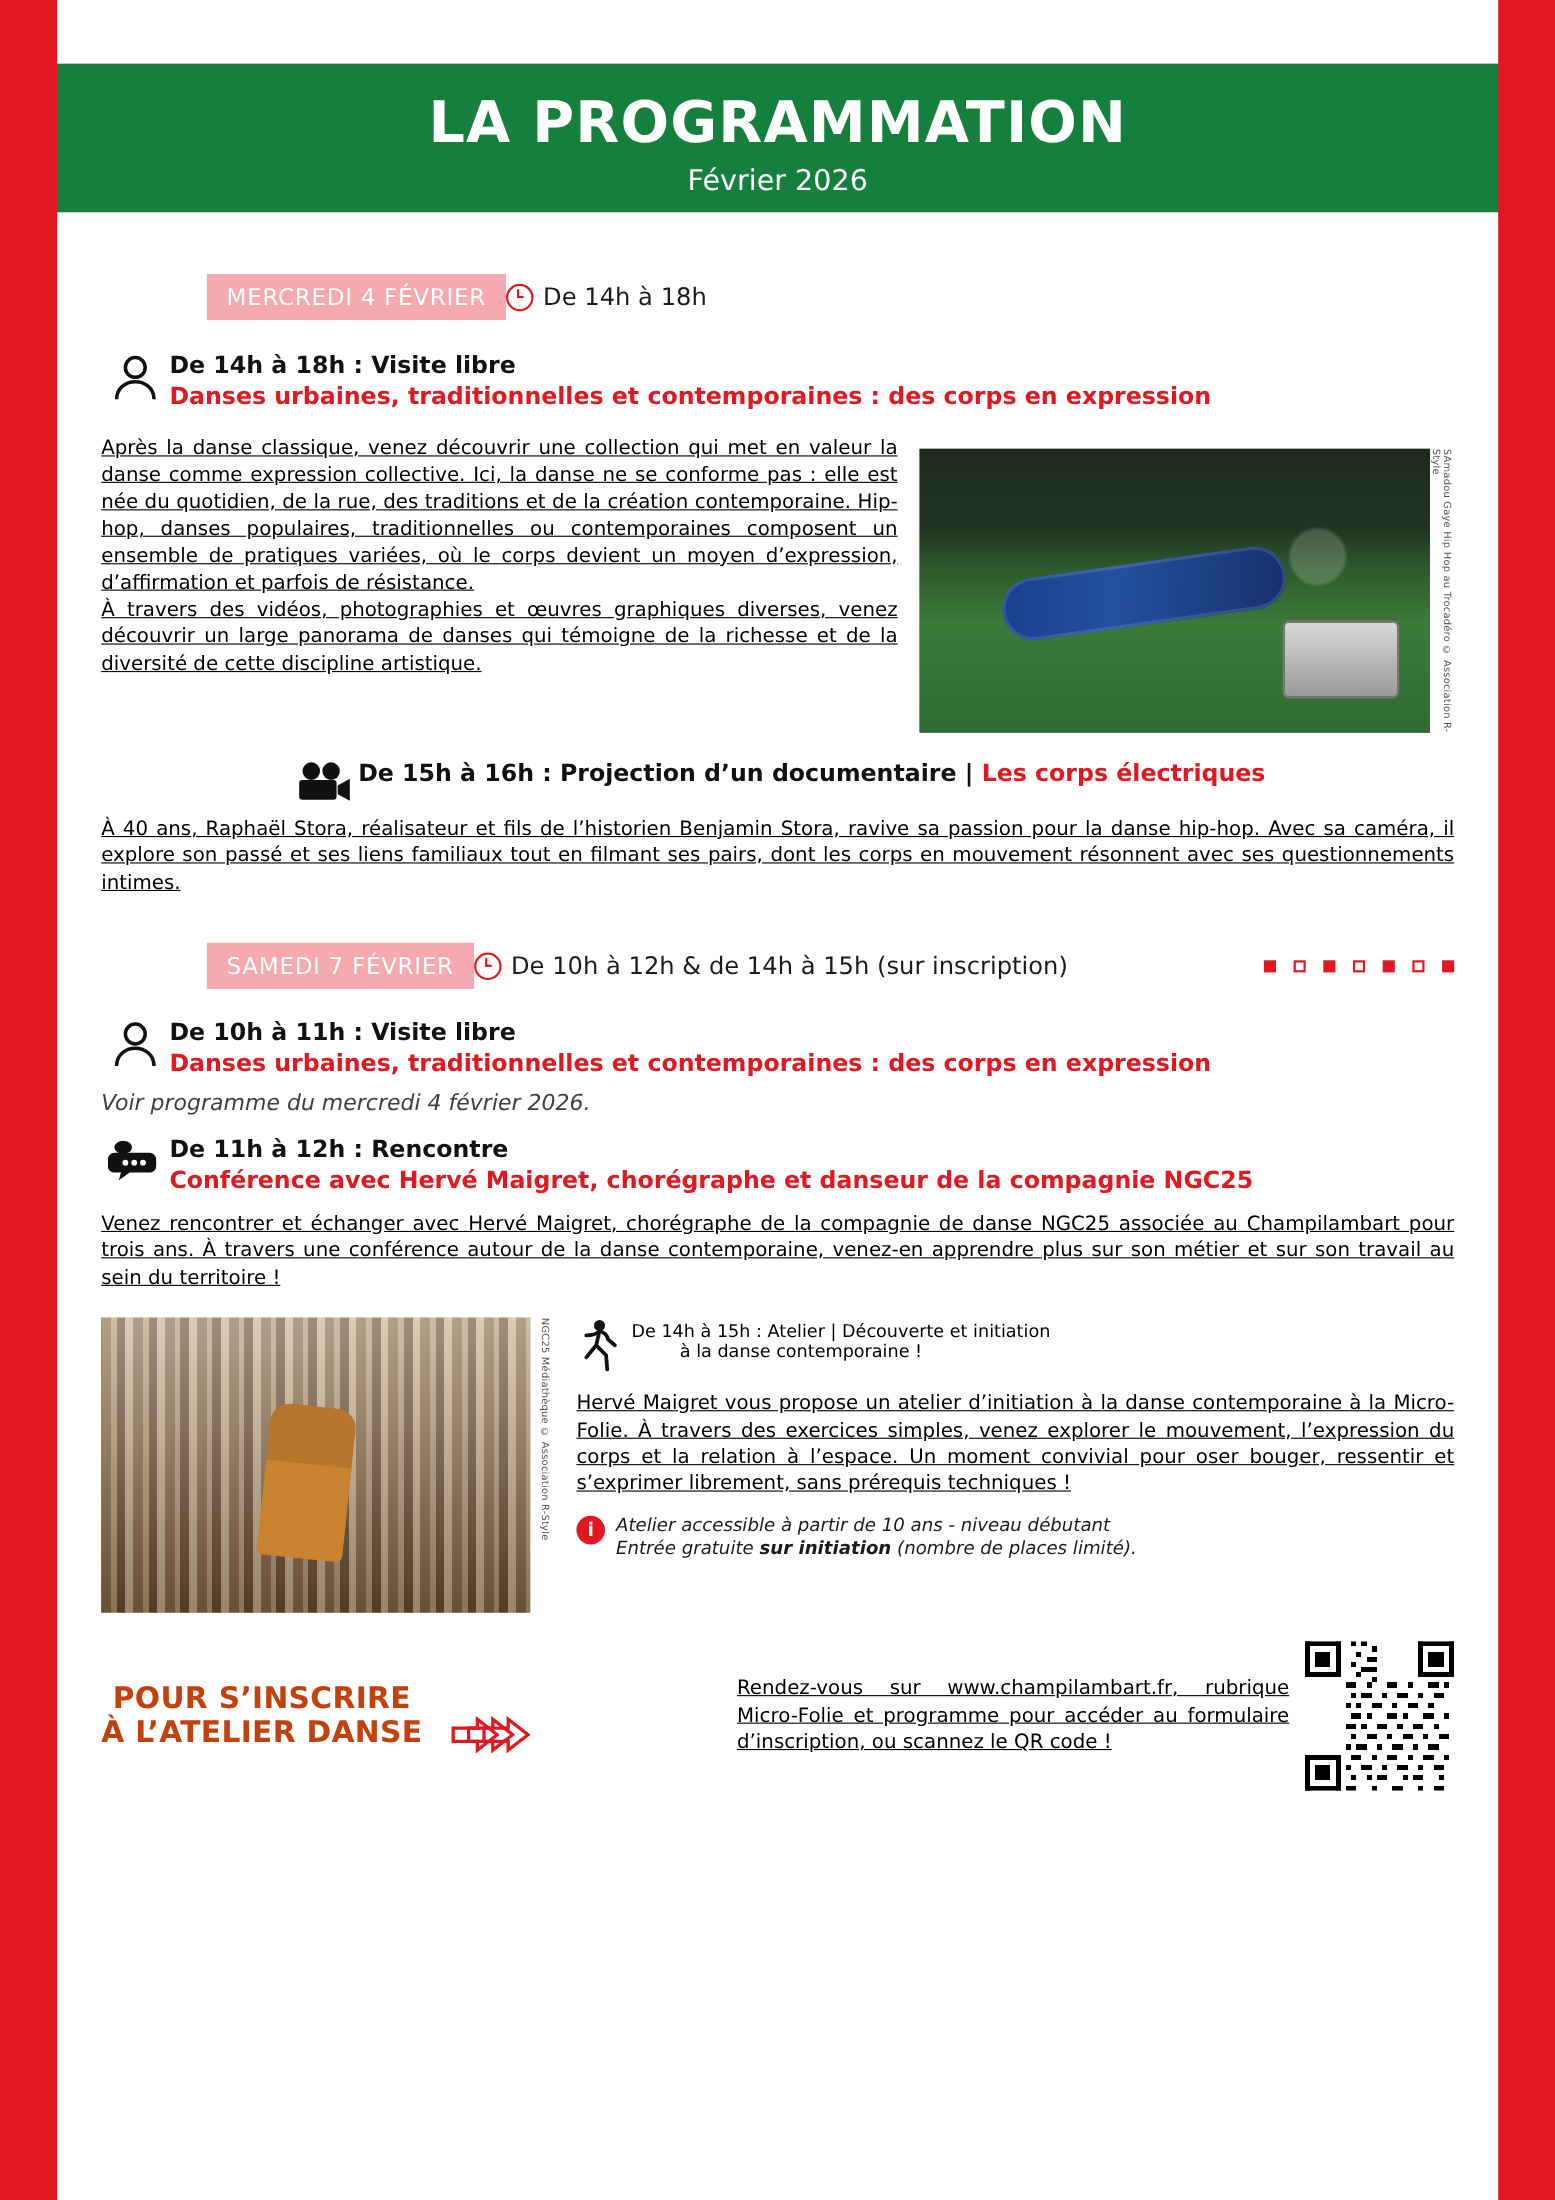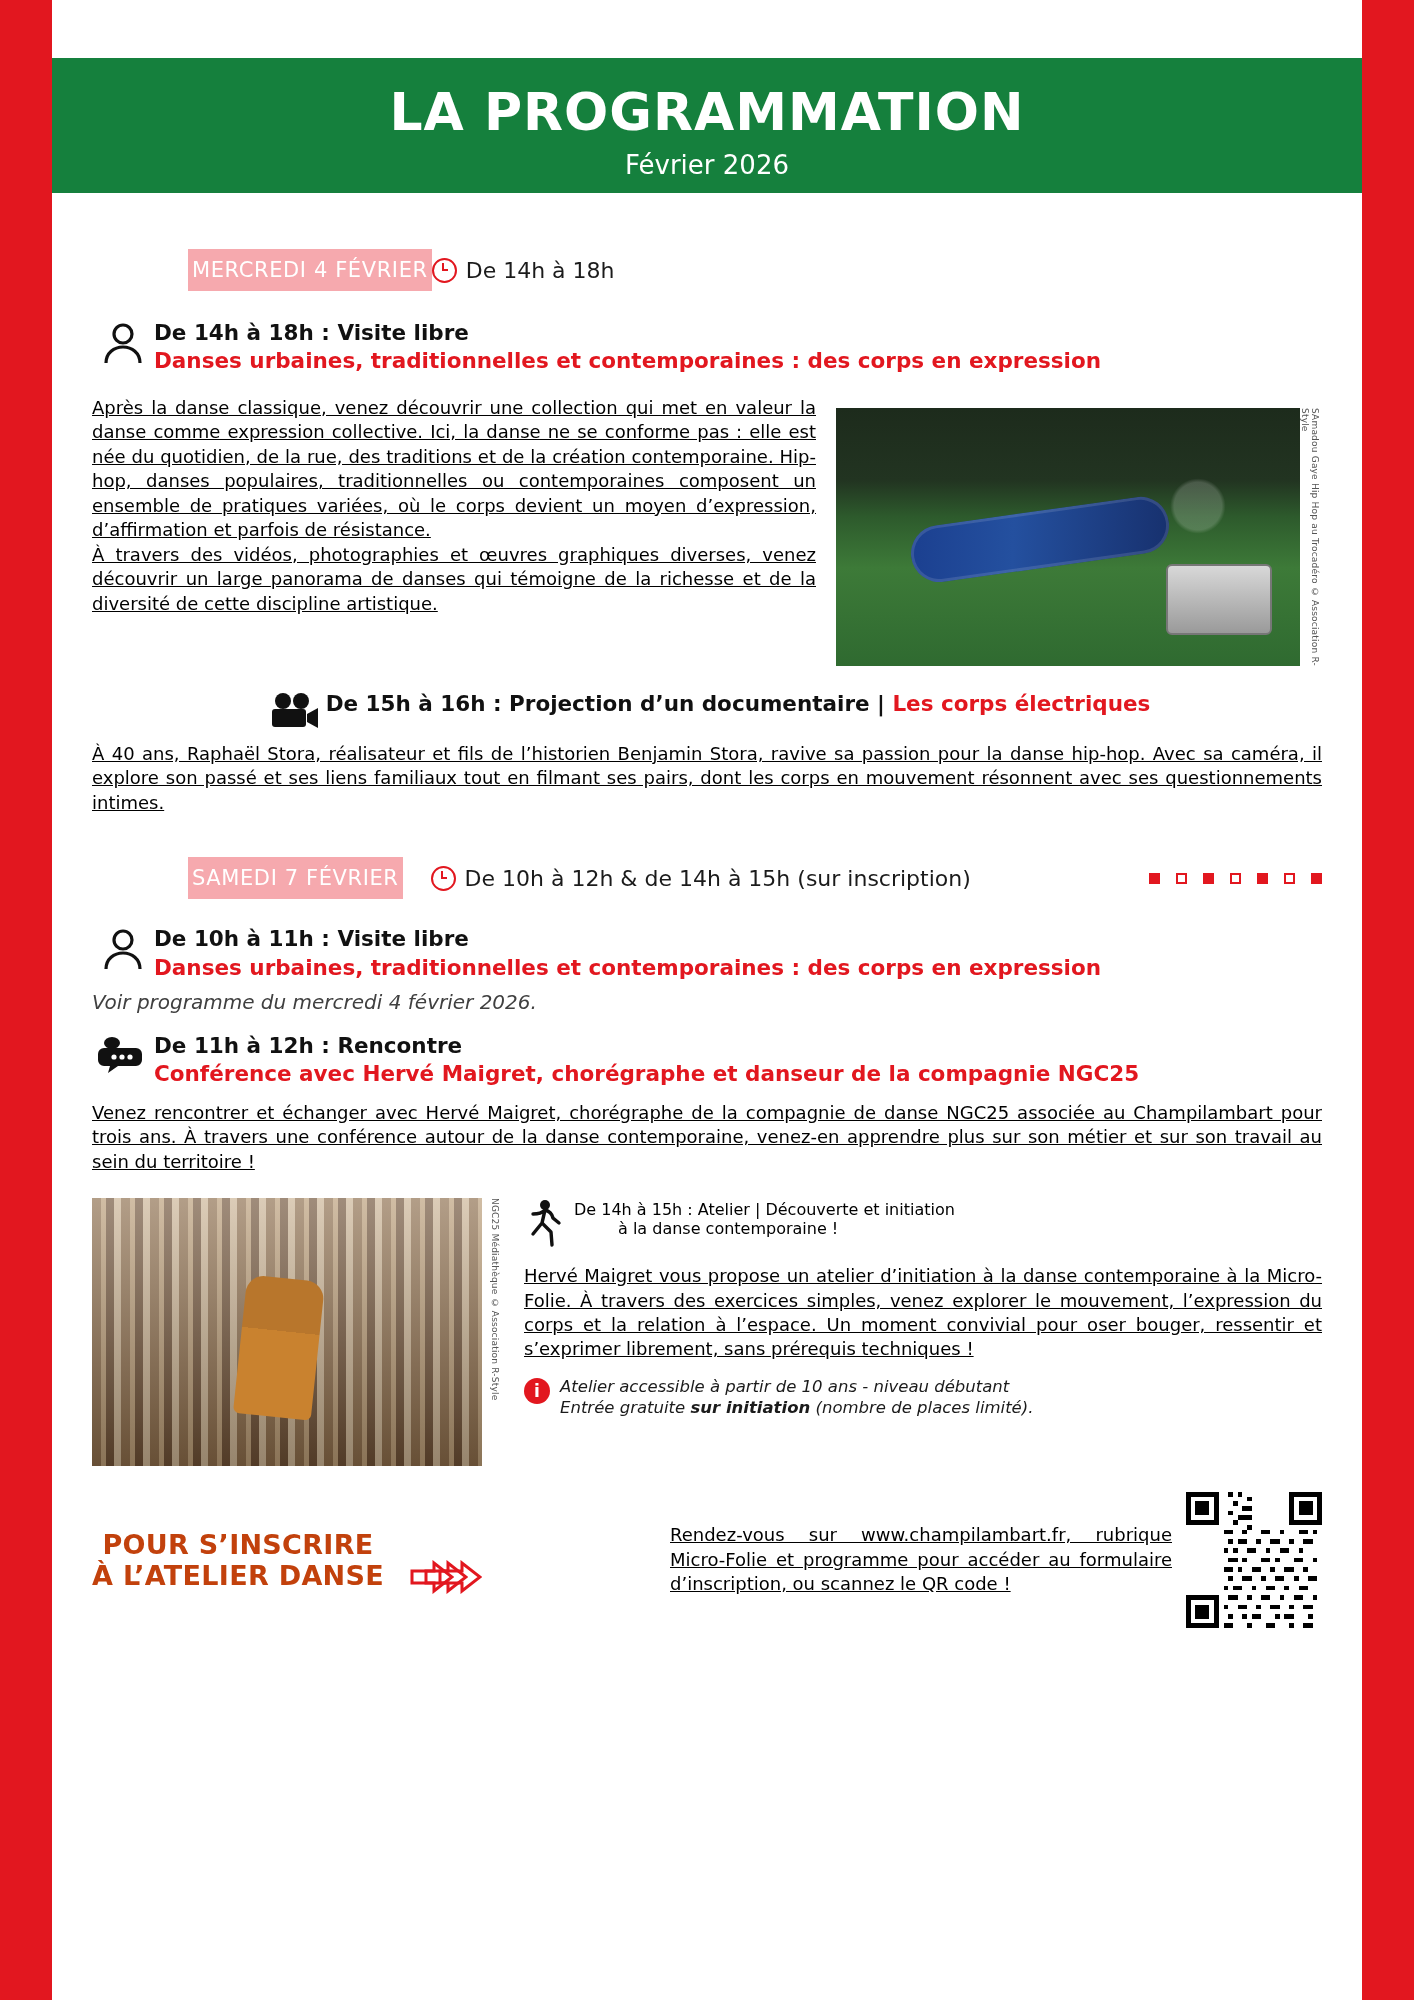--- a/index.html
+++ b/index.html
@@ -34,21 +34,21 @@
     position:absolute;left:52px;top:193px;width:1310px;height:1807px;
     background:#ffffff;
     box-sizing:border-box;
     padding:0 40px;
   }
 
   
   .day-row{display:flex;align-items:center;margin-top:0;}
   .day-chip{
     background:#f6a9ae;color:#ffffff;font-size:21px;letter-spacing:.6px;
-    padding:9px 4px;display:inline-block;
+    padding:9px 18px;display:inline-block;
   }
   .day-time{
     display:flex;align-items:flex-start;color:#1b1b1b;font-size:22px;
   }
   .clock{
     width:21px;height:21px;border:2.4px solid #e2171f;border-radius:50%;
     position:relative;margin-right:9px;flex:none;
   }
   .clock:before{content:"";position:absolute;left:8px;top:3px;width:2px;height:8px;background:#e2171f;}
   .clock:after{content:"";position:absolute;left:8px;top:9px;width:6px;height:2px;background:#e2171f;}
@@ -192,21 +192,21 @@
           <rect x="2" y="17" width="34" height="18" rx="3" fill="#111"></rect>
           <path d="M37 22l11-6v20l-11-6z" fill="#111"></path>
         </svg>
       </div>
       <div class="txt">
         <span>De 15h à 16h : Projection d’un documentaire | </span><span class="red">Les corps électriques</span>
       </div>
     </div>
     <div class="body-text">À 40 ans, Raphaël Stora, réalisateur et fils de l’historien Benjamin Stora, ravive sa passion pour la danse hip-hop. Avec sa caméra, il explore son passé et ses liens familiaux tout en filmant ses pairs, dont les corps en mouvement résonnent avec ses questionnements intimes.</div>
 
-    <div class="day-row" style="margin-top:42px;padding-left:96px;gap:28px;">
+    <div class="day-row" style="margin-top:42px;padding-left:96px;">
       <span class="day-chip">SAMEDI 7 FÉVRIER</span>
       <span class="day-time">
         <span class="clock"></span>
         <span>De 10h à 12h &amp; de 14h à 15h (sur inscription)</span>
       </span>
       <span class="dots">
         <i></i>
           <i class="o"></i>
           <i></i>
           <i class="o"></i>

